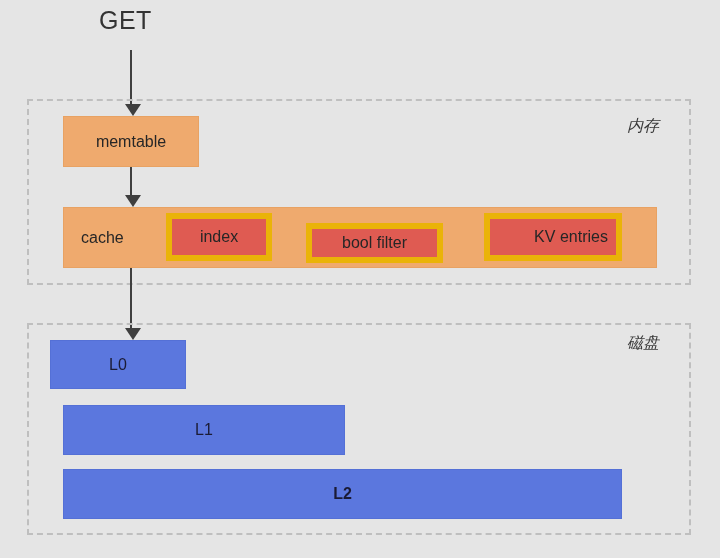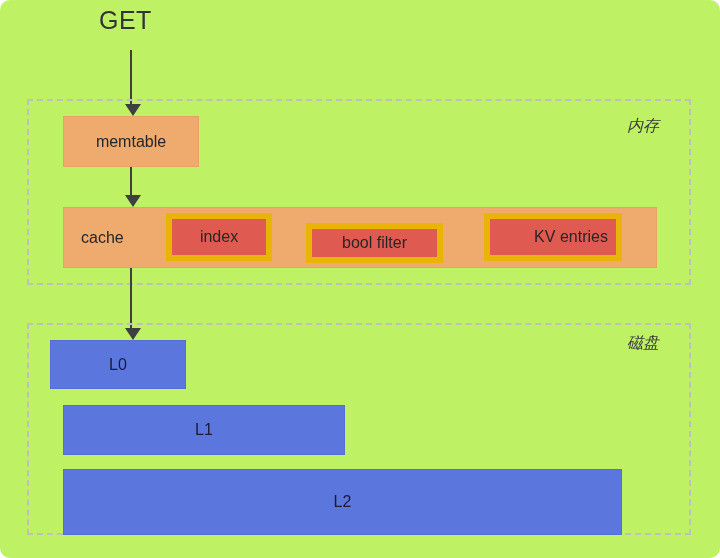--- a/index.html
+++ b/index.html
@@ -7,23 +7,22 @@
     padding: 0;
     background: #ffffff;
   }
   body {
     font-family: "Liberation Sans", "DejaVu Sans", sans-serif;
   }
   #canvas {
     position: relative;
     width: 720px;
     height: 558px;
-    background: #bef264;
+    background: #e5e5e5;
     overflow: hidden;
-    border-radius: 10px;
   }
 
   
   .get-label {
     position: absolute;
     left: 99px;
     top: 6px;
     font-size: 25px;
     color: #333333;
     letter-spacing: 0.5px;
@@ -76,21 +75,21 @@
 
   .box.memtable   { left: 63px;  top: 116px; width: 136px; height: 51px; }
   .box.cacherow   { left: 63px;  top: 207px; width: 594px; height: 61px;
                     justify-content: flex-start; padding-left: 17px; }
   .box.index      { left: 166px; top: 213px; width: 106px; height: 48px; }
   .box.boolfilter { left: 306px; top: 223px; width: 137px; height: 40px; }
   .box.kventries  { left: 484px; top: 213px; width: 138px; height: 48px; padding-left: 36px; }
 
   .box.l0 { left: 50px; top: 340px; width: 136px; height: 49px; }
   .box.l1 { left: 63px; top: 405px; width: 282px; height: 50px; }
-  .box.l2 { left: 63px; top: 469px; width: 559px; height: 66px; }
+  .box.l2 { left: 63px; top: 469px; width: 559px; height: 50px; font-weight: bold; }
 
   
   .arrow {
     position: absolute;
     width: 0;
     border-left: 2px solid #3f3f3f;
   }
   .arrow::after {
     content: "";
     position: absolute;

